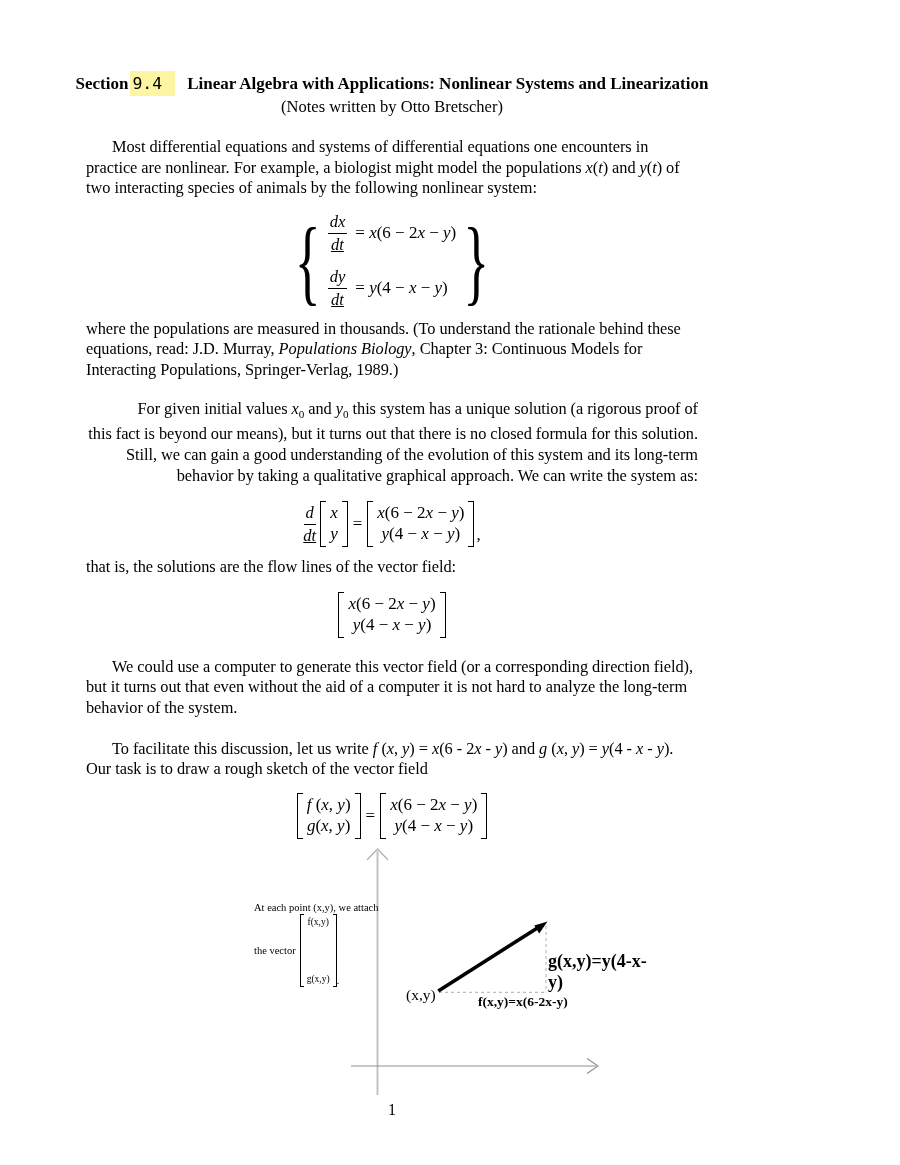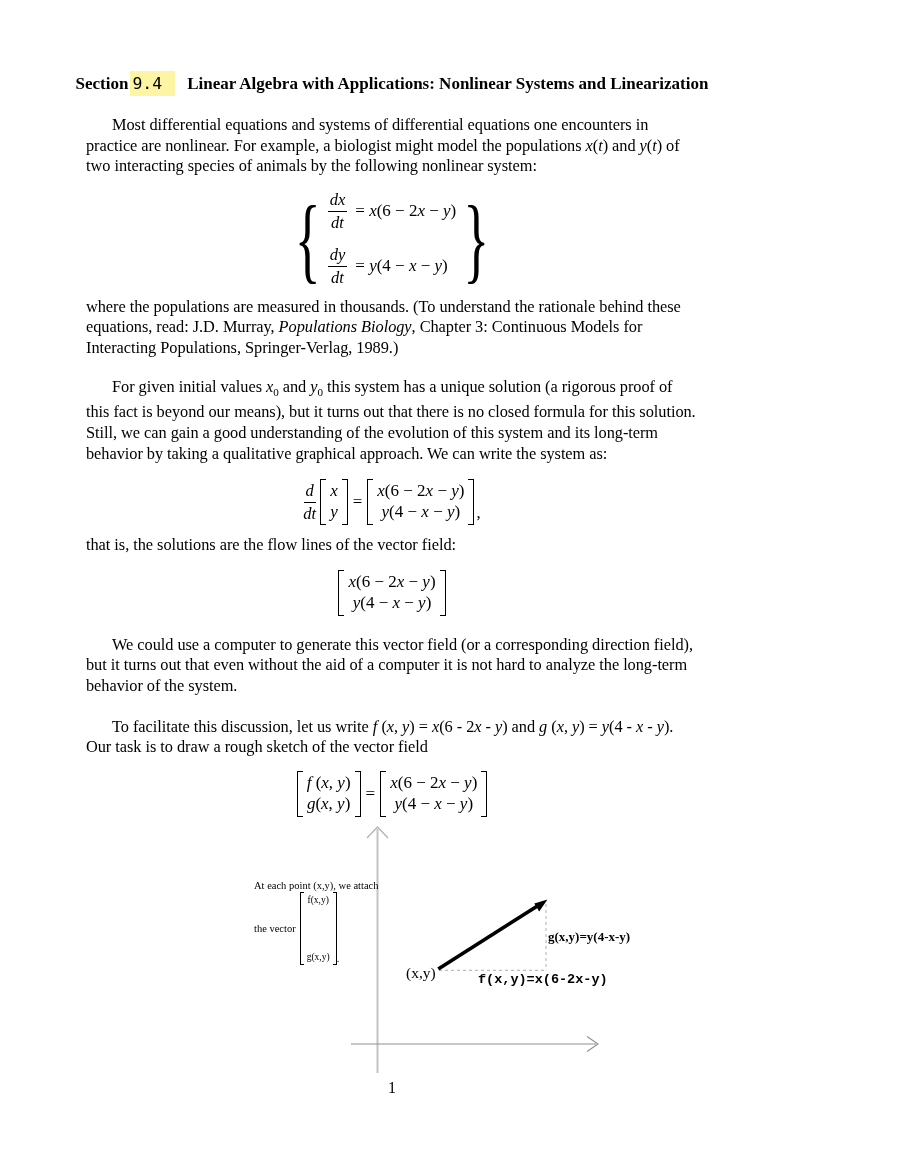--- a/index.html
+++ b/index.html
@@ -27,34 +27,34 @@
   }
   .t-rest{margin-left:12px;}
   .subtitle{text-align:center;font-size:16.5px;line-height:21px;margin-top:1px;}
   
   .body{margin:14px;font-size:16.35px;line-height:20.6px;text-align:left;letter-spacing:-0.05px;}
   .indent{text-indent:26px;}
   i{font-style:italic;}
   sub{font-size:68%;}
   .mt-p1{margin-top:20px;}
   .mt-p2{margin-top:10px;}
-  .mt-p3{margin-top:18px;}
+  .mt-p3{margin-top:18px;text-align:right;}
   .mt-thatis{margin-top:9px;}
   .mt-see{margin-top:9px;}
   .mt-could{margin-top:19px;}
   .mt-fac{margin-top:20px;}
   
   .eqwrap{display:flex;justify-content:center;align-items:center;font-size:17px;line-height:1.2;}
   .mt-sys{margin-top:9px;height:96px;}
   .mt-eq2{margin-top:7px;height:48px;}
   .mt-field{margin-top:5px;height:46px;}
   .mt-fg{margin-top:7px;height:44px;}
   .frac{display:inline-flex;flex-direction:column;align-items:center;font-size:16.5px;line-height:1.18;}
   .fnum{border-bottom:1.4px solid #000;padding:0 2px 1px;}
-  .fden{padding-top:1px;}
+  .fden{padding-top:1px;text-decoration:underline;}
   .brace{
     font-family:"Liberation Serif", serif;
     font-size:54px;line-height:1;font-weight:400;
     transform:scaleY(1.75);margin:0 3px;
   }
   .sys-rows{display:flex;flex-direction:column;gap:13px;margin:0 4px;}
   .sys-row{display:flex;align-items:center;}
   .sys-row .rhs{margin-left:8px;}
   .vec{display:inline-flex;align-items:stretch;}
   .vb-l{width:5px;border:1.7px solid #000;border-right:none;}
@@ -66,32 +66,33 @@
   
   .figure{position:relative;width:410px;height:248px;margin:9px 0 0 248px;}
   .figure svg{position:absolute;left:0;top:0;}
   .fig-caption{position:absolute;left:6px;top:54px;width:160px;font-size:10.5px;line-height:13px;}
   .cap-line2{display:flex;align-items:center;}
   .cap-line2 .prefix{margin-right:4px;}
   .mini .vb-l,.mini .vb-r{width:3px;border-width:1px;}
   .mini .vrows{padding:2px 3px;font-size:9.5px;line-height:12px;gap:45px;}
   .cap-period{align-self:flex-end;}
   .lbl-point{position:absolute;left:158px;top:139px;font-size:15.5px;}
-  .lbl-f{position:absolute;left:230px;top:147px;font-size:13.5px;font-weight:600;font-family:Liberation Mono, monospace;}
-  .lbl-g{position:absolute;left:300px;top:104px;font-size:13px;font-weight:600;}
+  .lbl-f{position:absolute;left:230px;top:147px;font-size:13.5px;font-weight:600;}
+  .lbl-g{position:absolute;left:300px;top:104px;font-size:18px;font-weight:600;}
   
   .pageno{text-align:center;font-size:16px;margin-top:6px;}
 </style>
 </head>
 <body>
 
 <div class="page">
   <div class="content">
 
     <h1 class="title"><span>Section</span><span class="hl">9.4</span><span class="t-rest">Linear Algebra with Applications: Nonlinear Systems and Linearization</span></h1>
+    <div class="subtitle">(Notes written by Otto Bretscher)</div>
 
     <p class="body indent mt-p1"><span>Most differential equations and systems of differential equations one encounters in practice are nonlinear. For example, a biologist might model the populations </span><i>x</i><span>(</span><i>t</i><span>) and </span><i>y</i><span>(</span><i>t</i><span>) of two interacting species of animals by the following nonlinear system:</span></p>
 
     <div class="eqwrap mt-sys">
       <span class="brace">{</span>
       <div class="sys-rows">
         <div class="sys-row">
           <span class="frac">
               <span class="fnum"><i>dx</i></span>
               <span class="fden"><i>dt</i></span>

